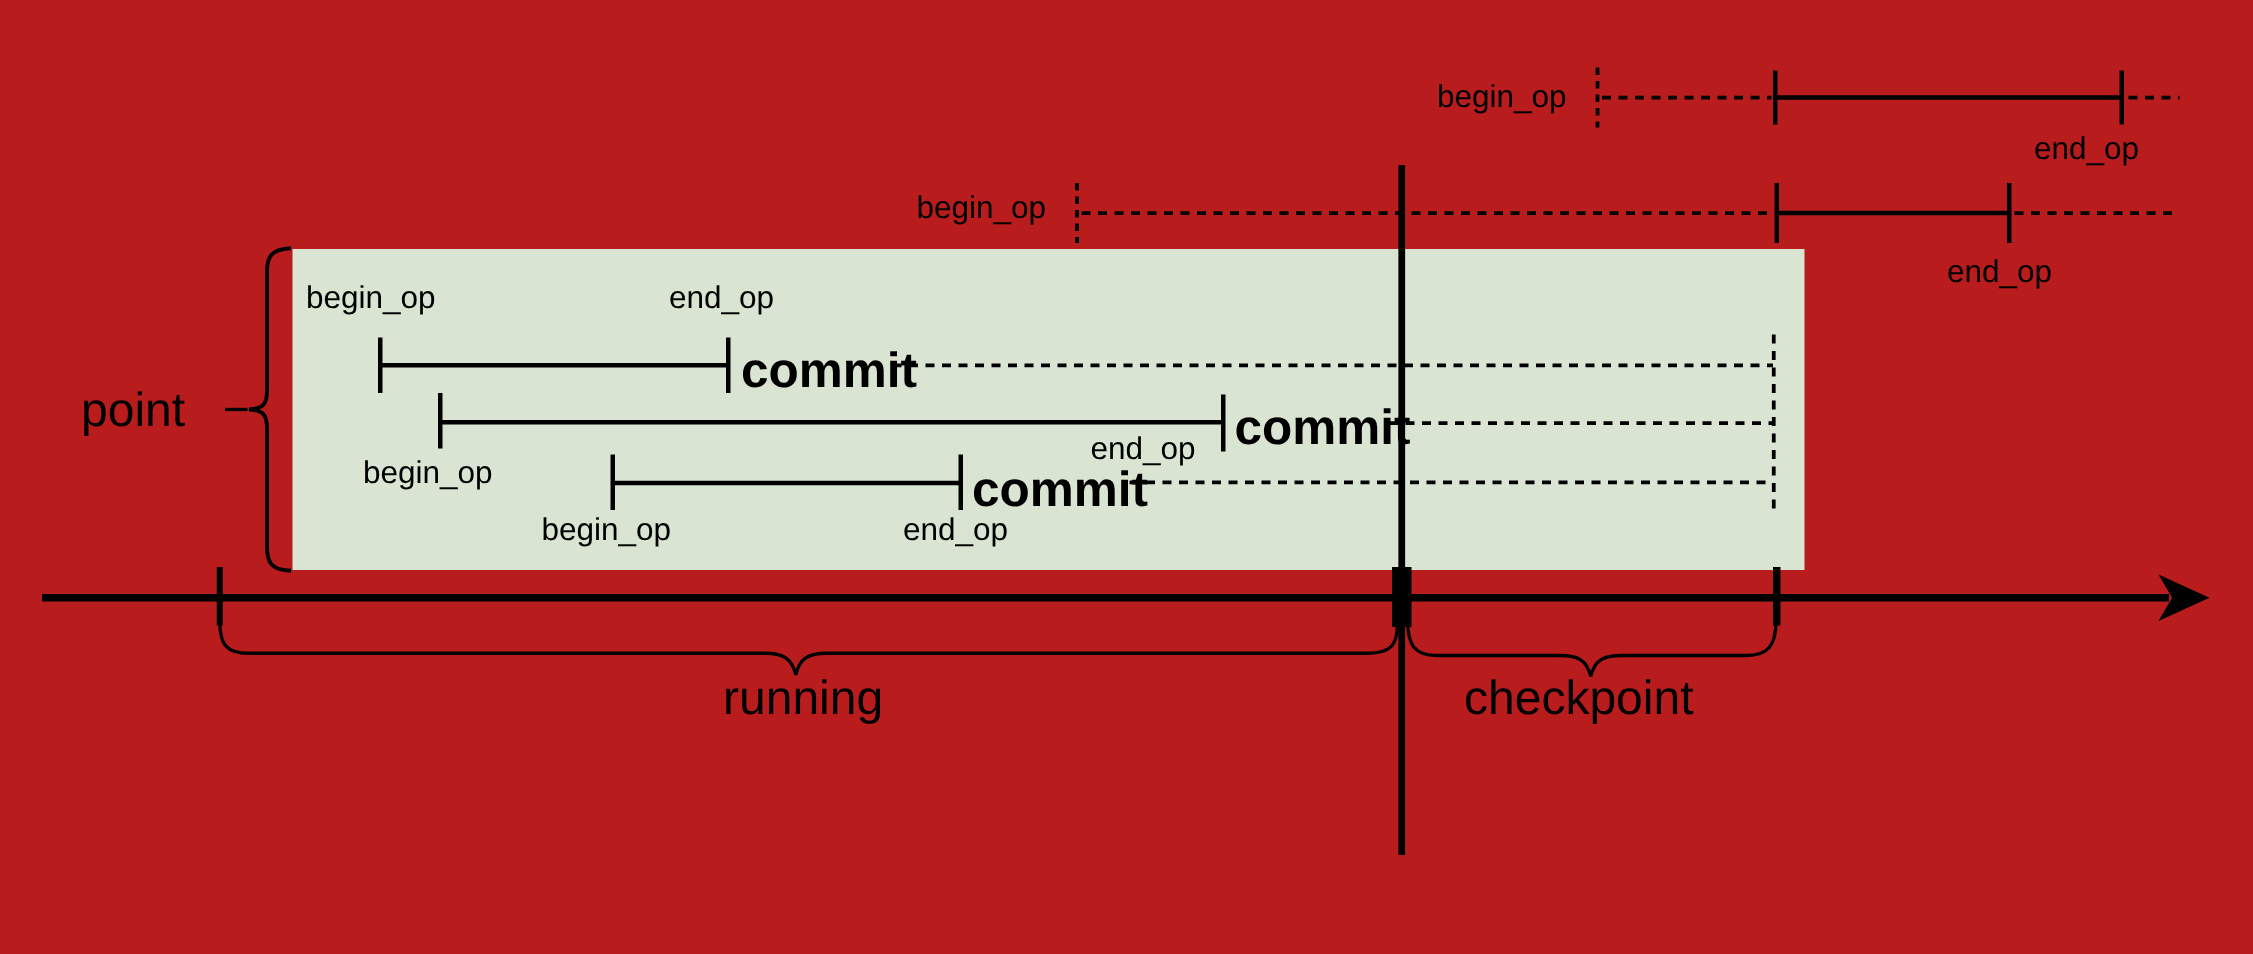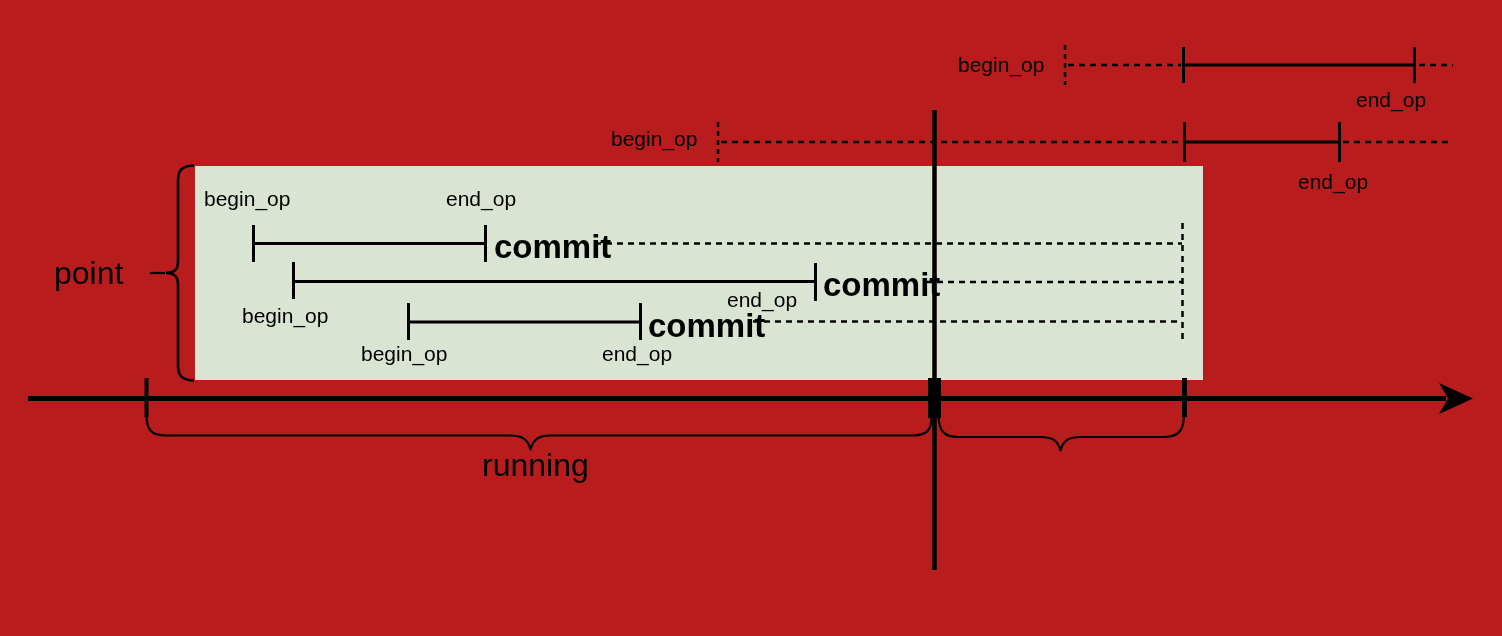--- a/index.html
+++ b/index.html
@@ -100,14 +100,15 @@
   <div class="lbl" style="left:242px; top:304px;">begin_op</div>
   <div class="lbl" style="left:727px; top:288px;">end_op</div>
   <div class="lbl lbl-commit" style="left:823px; top:267px;">commit</div>
 
   <div class="lbl" style="left:361px; top:342px;">begin_op</div>
   <div class="lbl" style="left:602px; top:342px;">end_op</div>
   <div class="lbl lbl-commit" style="left:648px; top:308px;">commit</div>
 
   <div class="lbl lbl-lg" style="left:54px; top:256px;">point</div>
   <div class="lbl lbl-lg" style="left:482px; top:448px;">running</div>
+  <div class="lbl lbl-lg" style="left:976px; top:448px;">checkpoint</div>
 
 </div>
 
 </body></html>

